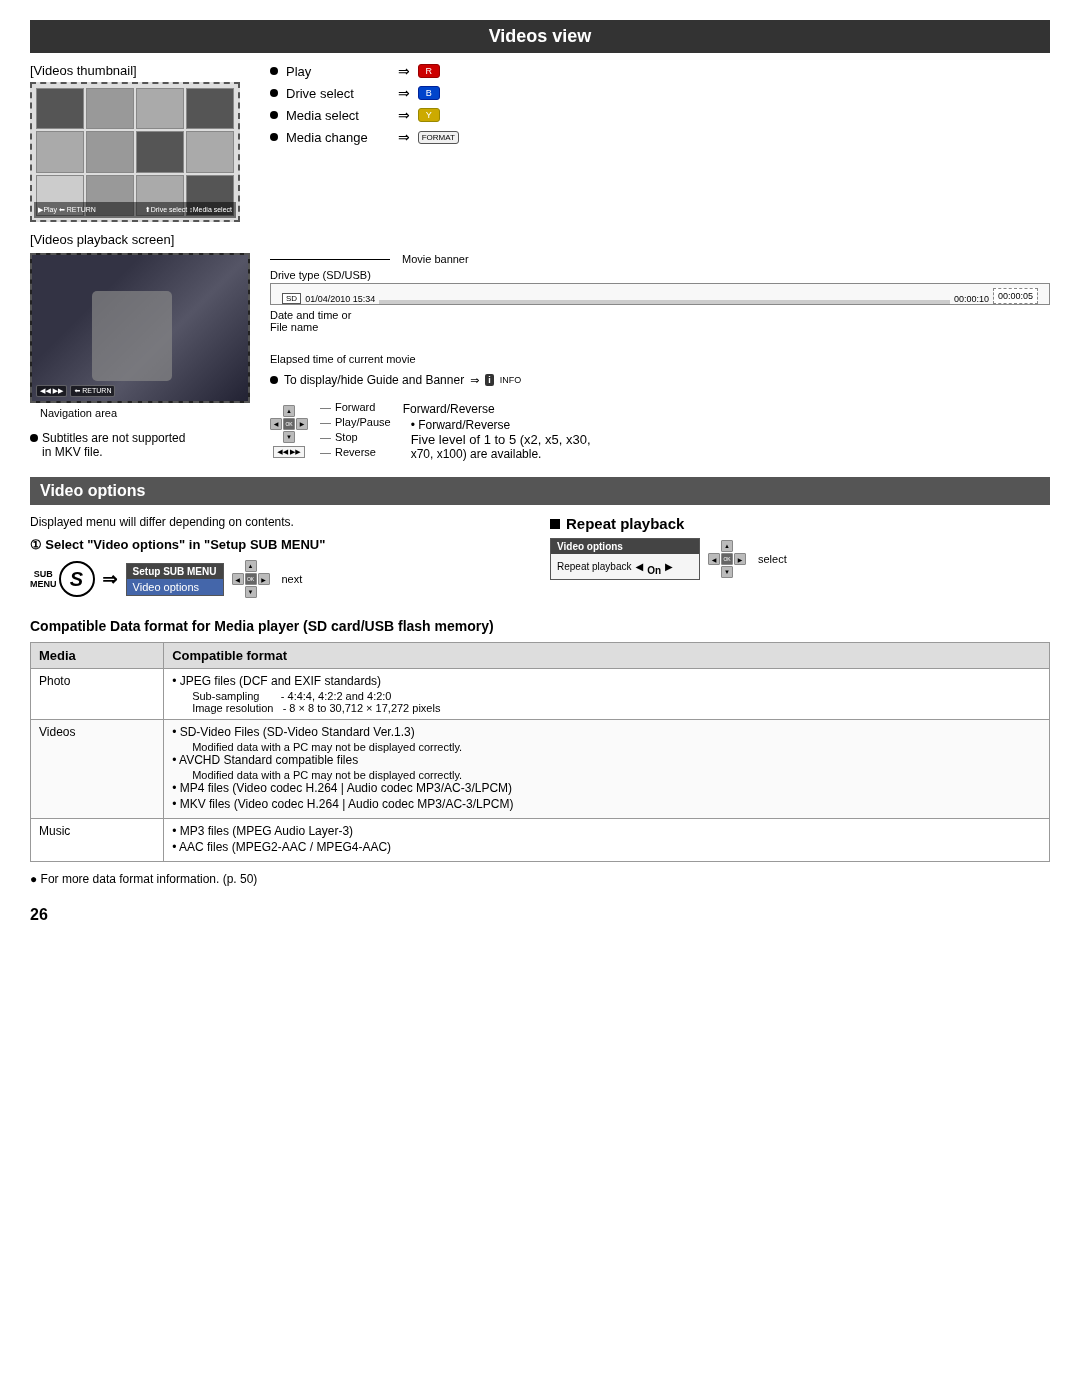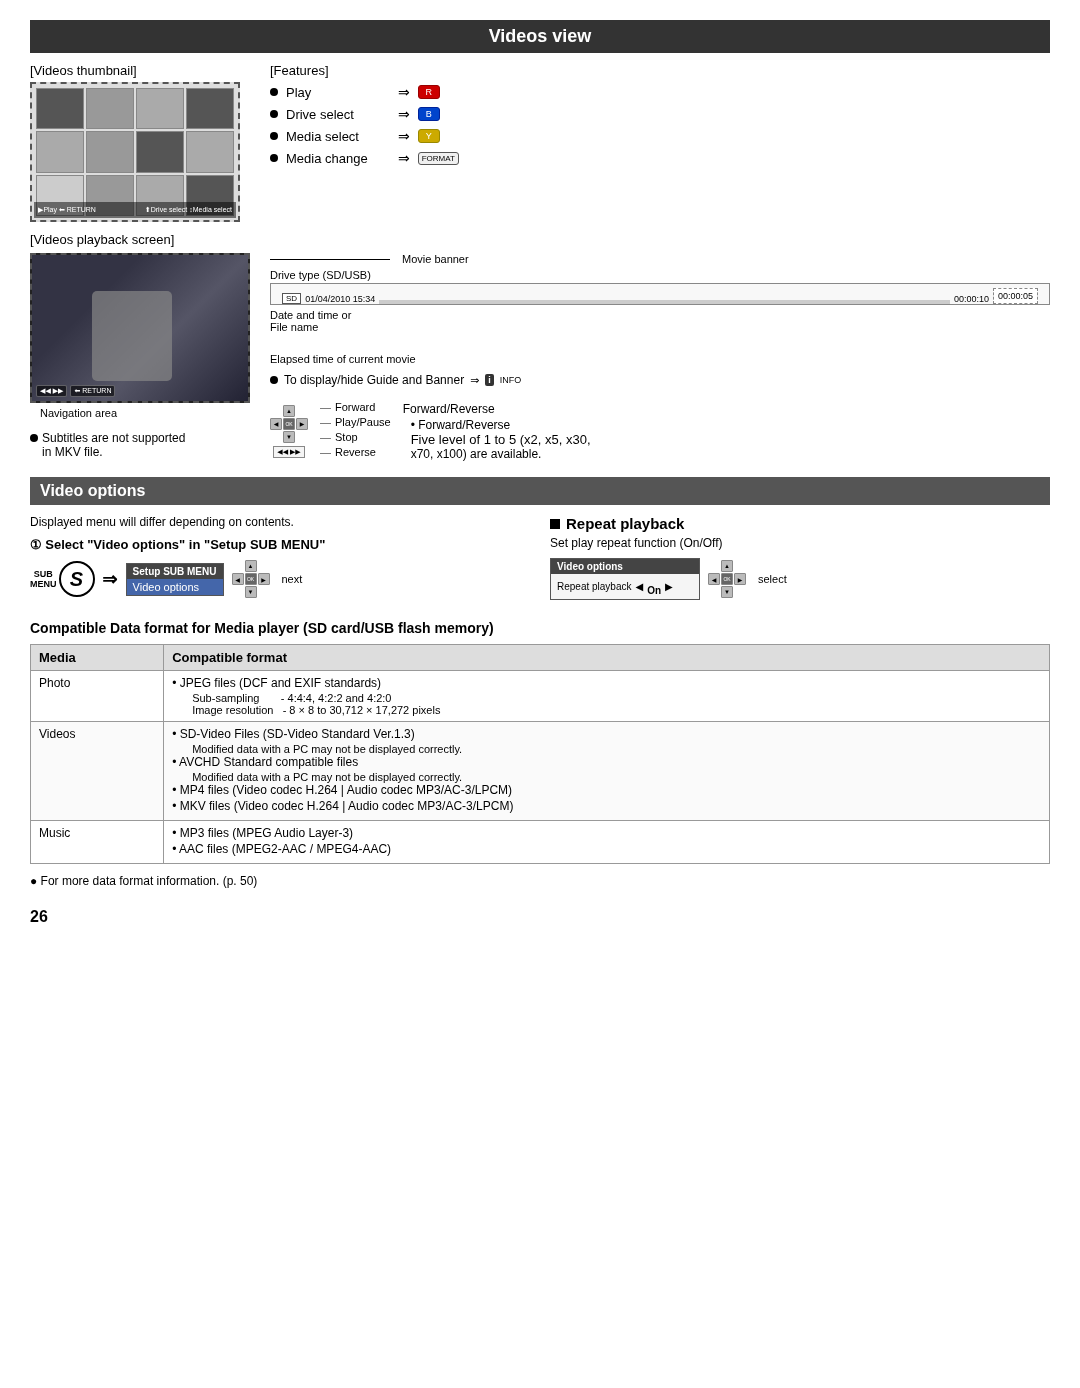--- a/index.html
+++ b/index.html
@@ -569,21 +569,20 @@
         <div class="thumb-cell"></div>
         <div class="thumb-cell dark"></div>
         <div class="thumb-bottom-bar">
           <span class="thumb-bottom-text">▶Play  ⬅ RETURN</span>
           <span class="thumb-bottom-text">⬆Drive select  ↕Media select</span>
         </div>
       </div>
     </div>
 
     <div class="features-section">
-      <div class="features-label">[Features]</div>
 
       <div class="feature-item">
         <span class="bullet-dot"></span>
         <span class="feature-text">Play</span>
         <span class="arrow-right">⇒</span>
         <span class="button-icon button-icon-red">R</span>
       </div>
 
       <div class="feature-item">
         <span class="bullet-dot"></span>
@@ -754,21 +753,20 @@
 
         <span class="next-label">next</span>
       </div>
     </div>
 
     <div class="right-col">
       <div class="repeat-title">
         <span class="square-bullet"></span>
         <span>Repeat playback</span>
       </div>
-      <div class="repeat-subtitle">Set play repeat function (On/Off)</div>
 
       <div class="menu-diagram">
         <div class="repeat-box">
           <div class="repeat-box-header">Video options</div>
           <div class="repeat-box-row">
             <span>Repeat playback</span>
             <span class="triangle-left">◀</span>
             <span class="repeat-on">On</span>
             <span class="triangle-right">▶</span>
           </div>

